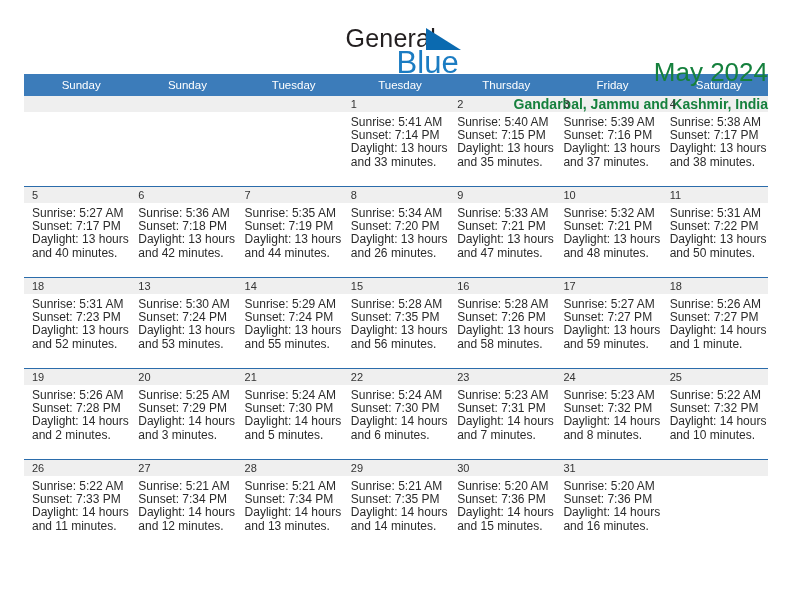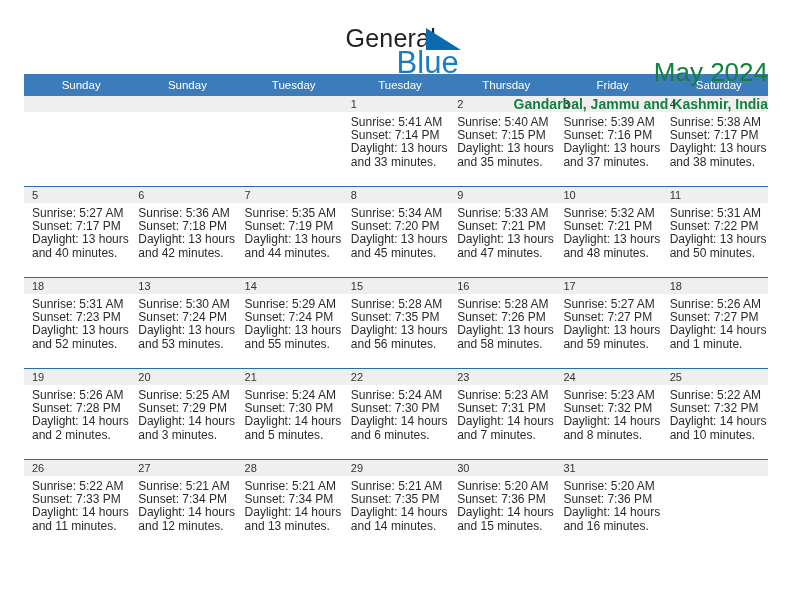--- a/index.html
+++ b/index.html
@@ -247,21 +247,21 @@
               <div>Daylight: 13 hours</div>
               <div>and 44 minutes.</div>
             </div>
           </td>
           <td>
             <div class="daynum-strip">8</div>
             <div class="cell-body">
               <div>Sunrise: 5:34 AM</div>
               <div>Sunset: 7:20 PM</div>
               <div>Daylight: 13 hours</div>
-              <div>and 45 minutes.</div>
+              <div>and 26 minutes.</div>
             </div>
           </td>
           <td>
             <div class="daynum-strip">9</div>
             <div class="cell-body">
               <div>Sunrise: 5:33 AM</div>
               <div>Sunset: 7:21 PM</div>
               <div>Daylight: 13 hours</div>
               <div>and 47 minutes.</div>
             </div>

